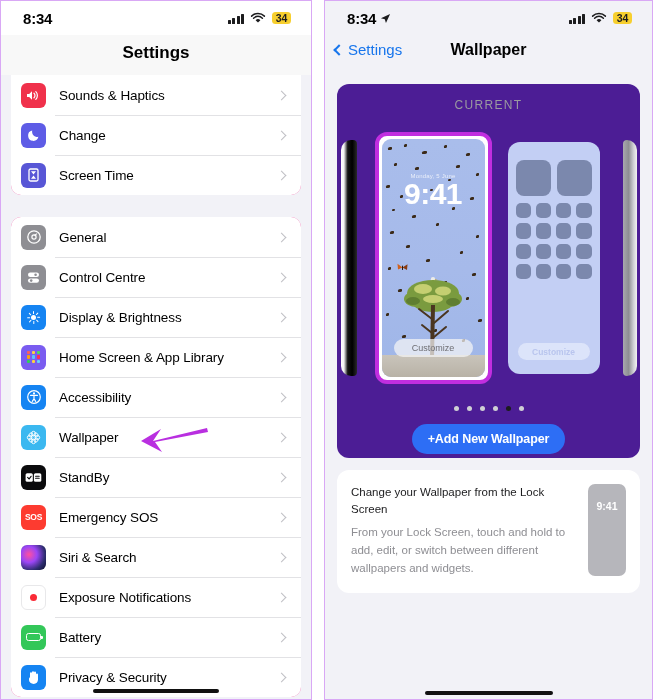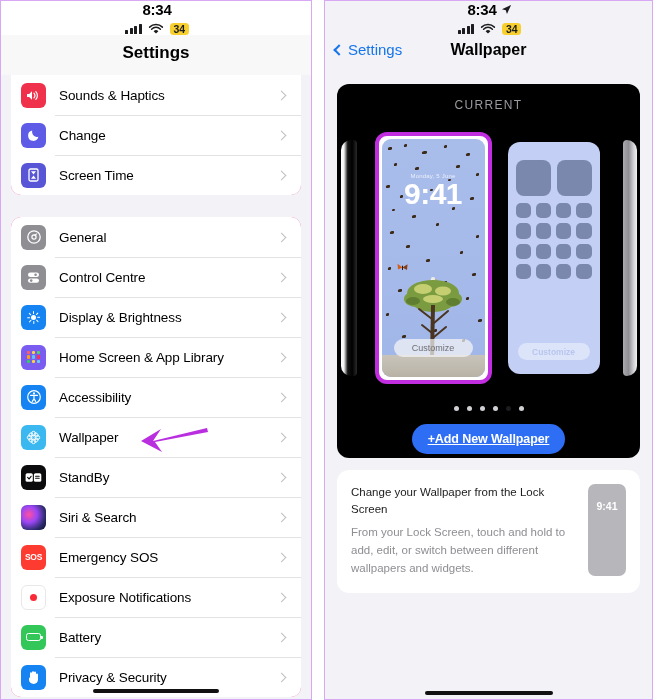--- a/index.html
+++ b/index.html
@@ -21,21 +21,21 @@
   }
   .panel-left  { width: 312px; }
   .panel-gap   { width: 12px; height:700px; background:#fff; }
   .panel-right { width: 329px; background:#f2f2f7; }
 
   
   .statusbar {
     height: 34px; display:flex; align-items:center;
     justify-content: space-between;
     padding: 0 20px 0 22px;
-    font-weight: bold; font-size: 15px; color:#000;flex-direction:column;
+    font-weight: bold; font-size: 15px; color:#000;
   }
   .sb-left { display:flex; align-items:center; gap:4px; letter-spacing:-0.2px;}
   .loc-arrow { width:11px; height:11px; display:inline-block; }
   .sb-right { display:flex; align-items:center; gap:6px; }
   .bars { display:flex; align-items:flex-end; gap:1.5px; height:11px; }
   .bars i { width:3px; background:#1c1c1e; border-radius:0.5px; display:block; }
   .bars i:nth-child(1){height:4px}
   .bars i:nth-child(2){height:6px}
   .bars i:nth-child(3){height:8px}
   .bars i:nth-child(4){height:10px}
@@ -110,21 +110,21 @@
     display:flex; align-items:center; padding: 6px 0 14px 10px; background:#f2f2f7; position:relative;
   }
   .back-btn { display:flex; align-items:center; color:#1775ec; font-size:15px; gap:4px; }
   .back-chev { width:8px;height:8px;border-left:2.2px solid #1775ec;border-bottom:2.2px solid #1775ec;transform:rotate(45deg); margin-right:1px;}
   .nav-right-title {
     position:absolute; left:0; right:0; text-align:center; font-size:16px; font-weight:bold; color:#000;
     pointer-events:none;
   }
 
   .card {
-    background:#000000; margin: 12px 12px 0 12px; border-radius:12px; position:relative; overflow:hidden;
+    background:#4c1d95; margin: 12px 12px 0 12px; border-radius:12px; position:relative; overflow:hidden;
   }
   .card-current { padding: 14px 0 14px 0; height: 374px; }
   .current-label { text-align:center; font-size:12px; color:#9a9aa0; letter-spacing:1.3px; margin-bottom:12px;}
 
   .carousel { position:relative; height:268px; display:flex; align-items:center; justify-content:center; }
   .edge-prev {
     position:absolute; left:4px; top:16px; width:16px; height:236px;
     background: linear-gradient(90deg,#ffffff 0%, #f4f4f4 18%, #141414 42%, #000 70%, #2a2a2a 100%);
     border-radius:10px 4px 4px 10px;
   }
@@ -183,21 +183,21 @@
   }
 
   .dots { display:flex; gap:8px; justify-content:center; margin-top:14px; }
   .dots i { width:5px; height:5px; border-radius:50%; background:#cfcfd4; display:block;}
   .dots i.on { background:#1c1c1e; }
 
   .add-btn {
     display:block; margin: 13px auto 0 auto;
     background:#2d6ef5; color:#fff; border:none; border-radius:17px;
     padding: 8px 16px; font-size:12.5px; font-weight:600;
-    font-family:"Liberation Sans", sans-serif; letter-spacing:-0.1px;text-decoration:underline;
+    font-family:"Liberation Sans", sans-serif; letter-spacing:-0.1px;
   }
 
   .card-tip { margin-top: 12px; padding: 14px 14px 16px 14px; background:#fff; display:flex; gap:12px;}
   .tip-text { flex:1; }
   .tip-title { font-size:11.5px; font-weight:normal; color:#1c1c1e; line-height:1.5; }
   .tip-body { font-size:11.5px; color:#8e8e93; line-height:1.58; margin-top:4px;}
   .tip-phone {
     width:38px; height:92px; border-radius:7px; background:#b6b6bb; flex:0 0 38px;
     position:relative;
   }
@@ -375,28 +375,28 @@
                 <rect x="8.9" y="1.2" width="7.4" height="8.6" rx="1.6" fill="#fff"></rect>
                 <path d="M2.6 5.3l1.5 1.6 2-2.6" stroke="#0b0b0d" stroke-width="1.1" fill="none" stroke-linecap="round"></path>
                 <path d="M10.6 4.2h3.6M10.6 6.3h3.6" stroke="#0b0b0d" stroke-width="1.1" stroke-linecap="round"></path>
               </svg>
           </div>
           <div class="row-label">StandBy</div>
           <div class="chev"></div>
         </div>
 
         <div class="row">
+          <div class="ico ic-sos">SOS</div>
+          <div class="row-label">Emergency SOS</div>
+          <div class="chev"></div>
+        </div>
+
+        <div class="row">
           <div class="ico ic-siri"></div>
           <div class="row-label">Siri &amp; Search</div>
-          <div class="chev"></div>
-        </div>
-
-        <div class="row">
-          <div class="ico ic-sos">SOS</div>
-          <div class="row-label">Emergency SOS</div>
           <div class="chev"></div>
         </div>
 
         <div class="row">
           <div class="ico ic-exposure">
             <span class="expo-dot"></span>
           </div>
           <div class="row-label">Exposure Notifications</div>
           <div class="chev"></div>
         </div>

